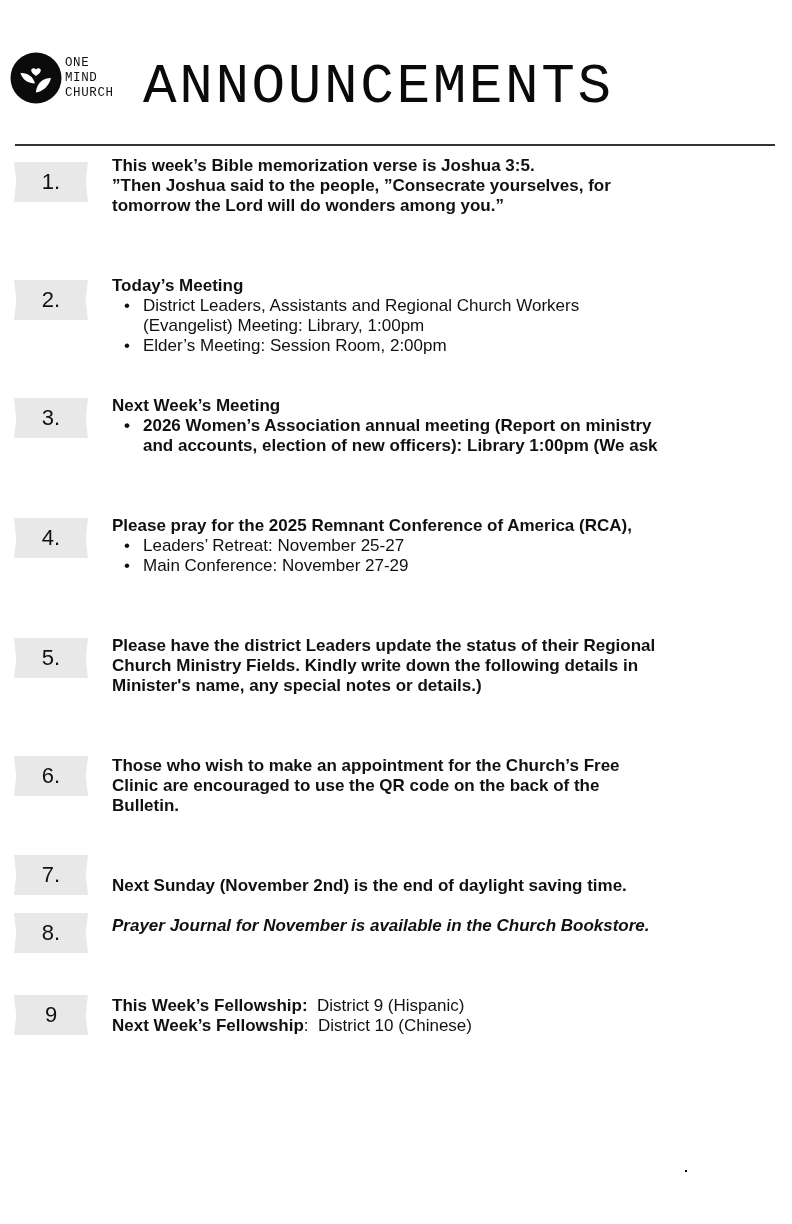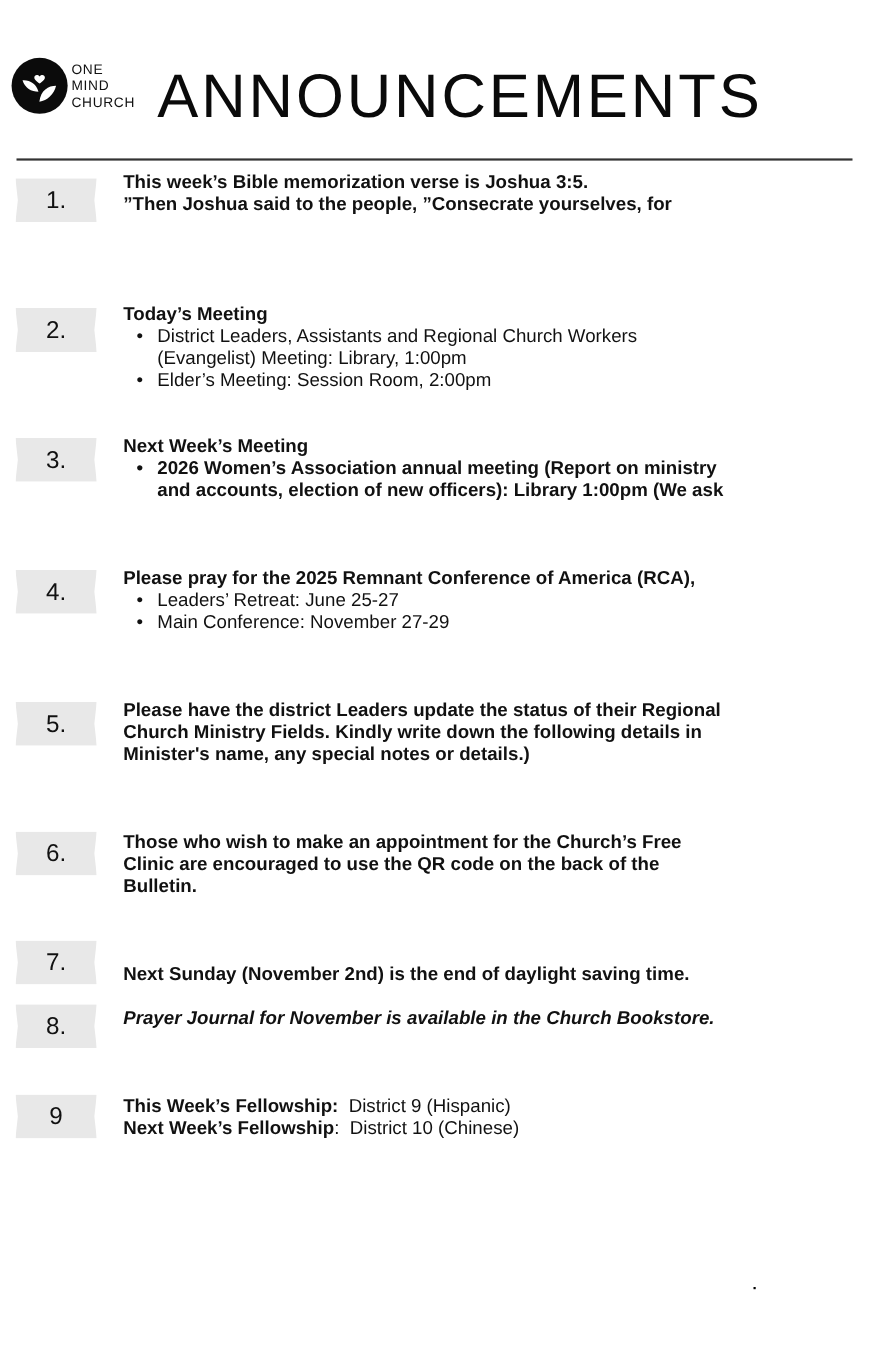--- a/index.html
+++ b/index.html
@@ -14,20 +14,21 @@
       overflow: hidden;
       font-family: "Liberation Sans", "DejaVu Sans", sans-serif;
       color: #111111;
     }
     .header {
       position: absolute;
       left: 0;
       top: 0;
       width: 792px;
       height: 146px;
+      font-family: Liberation Mono, monospace;
     }
     .logo-mark {
       position: absolute;
       left: 10px;
       top: 52px;
       width: 52px;
       height: 52px;
     }
     .logo-text {
       position: absolute;
@@ -130,20 +131,21 @@
   </div>
   <h1 class="title">ANNOUNCEMENTS</h1>
 </div>
 <div class="divider"></div>
 
 <div class="item">
   <div class="num-box" style="top:162px;">1.</div>
   <div class="content bold" style="top:156px;">
     <span class="line">This week’s Bible memorization verse is Joshua 3:5.</span>
     <span class="line">”Then Joshua said to the people, ”Consecrate yourselves, for</span>
+    <span class="line">tomorrow the Lord will do wonders among you.”</span>
   </div>
 </div>
 
 <div class="item">
   <div class="num-box" style="top:280px;">2.</div>
   <div class="content" style="top:276px;">
     <span class="line bold">Today’s Meeting</span>
     <ul class="bullets normal">
       <li>
         <span class="bullet">•</span>
@@ -172,21 +174,21 @@
   </div>
 </div>
 
 <div class="item">
   <div class="num-box" style="top:518px;">4.</div>
   <div class="content" style="top:516px;">
     <span class="line bold">Please pray for the 2025 Remnant Conference of America (RCA),</span>
     <ul class="bullets normal">
       <li>
         <span class="bullet">•</span>
-        <span class="line">Leaders’ Retreat: June 25-27</span>
+        <span class="line">Leaders’ Retreat: November 25-27</span>
       </li>
       <li>
         <span class="bullet">•</span>
         <span class="line">Main Conference: November 27-29</span>
       </li>
     </ul>
   </div>
 </div>
 
 <div class="item">

